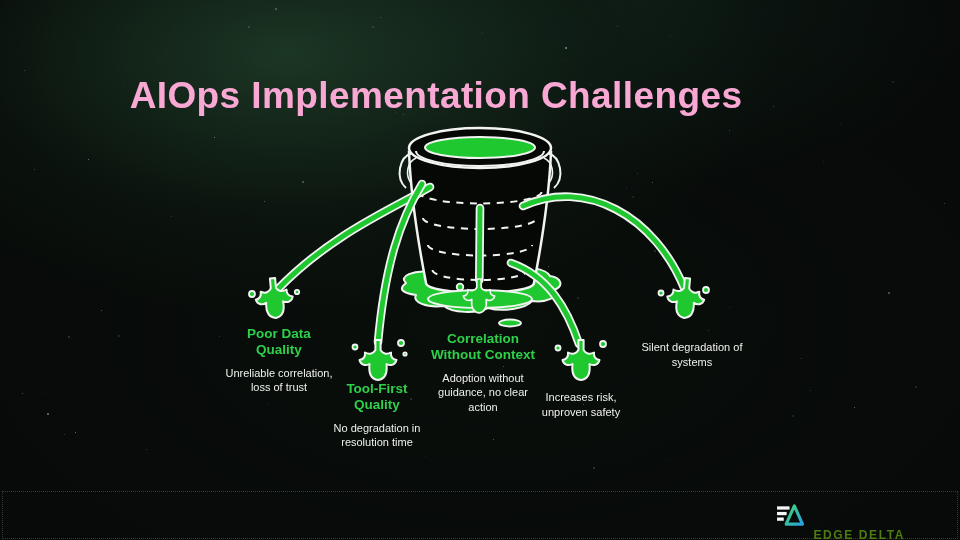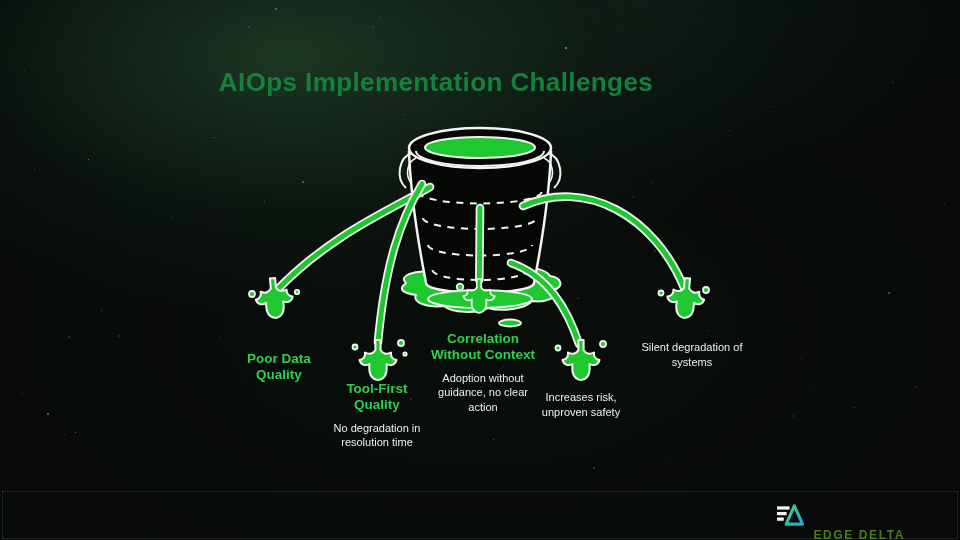--- a/index.html
+++ b/index.html
@@ -14,33 +14,33 @@
     background:
       radial-gradient(ellipse 680px 360px at 30% 10%, rgba(48,98,64,0.50), rgba(24,52,34,0.20) 45%, rgba(8,11,9,0) 72%),
       radial-gradient(ellipse 500px 260px at 68% 0%, rgba(26,62,46,0.28), rgba(8,11,9,0) 70%),
       radial-gradient(ellipse 900px 500px at 50% 60%, rgba(10,16,12,0.6), rgba(6,8,7,1) 95%);
   }
   #stars{position:absolute;inset:0;}
   .star{position:absolute;background:#dfe8e0;border-radius:50%;}
 
   #page-title{
     position:absolute;top:50px;left:0;width:872px;text-align:center;
-    color:#15803d;font-size:26px;font-weight:bold;letter-spacing:0.4px;
+    color:#f9a8d4;font-size:37px;font-weight:bold;letter-spacing:0.4px;
   }
 
   #illustration{position:absolute;left:0;top:0;}
 
   .stream-outline{stroke:#f1f4f1;stroke-width:8.6;fill:none;stroke-linecap:round;}
   .stream-core{stroke:#1fc82f;stroke-width:5;fill:none;stroke-linecap:round;}
   .splash-shape{fill:#1fc82f;stroke:#f1f4f1;stroke-width:2;stroke-linejoin:round;}
   .droplet{fill:#1fc82f;stroke:#f1f4f1;stroke-width:1.8;}
   .bucket-line{stroke:#f1f4f1;fill:none;}
 
   .challenge{position:absolute;text-align:center;transform:translateX(-50%);}
-  #ch0{left:279px;top:351px;width:130px;}
+  #ch0{left:279px;top:326px;width:130px;}
   #ch1{left:377px;top:381px;width:134px;}
   #ch2{left:483px;top:331px;width:144px;}
   #ch3{left:581px;top:383px;width:152px;}
   #ch4{left:692px;top:333px;width:162px;}
   .challenge-label{
     color:#2ed04a;font-weight:bold;font-size:13.5px;line-height:1.22;
     white-space:pre-line;
   }
   .challenge-desc{
     margin-top:7px;color:#eef1ee;font-size:11px;line-height:1.32;
@@ -216,20 +216,22 @@
   <g>
     <use href="#splash" class="splash-shape" transform="translate(684,318) rotate(5)"></use>
     <circle class="droplet" cx="661" cy="293" r="2.5"></circle>
     <circle class="droplet" cx="706" cy="290" r="3"></circle>
   </g>
 </svg>
 
 <div class="challenge" id="ch0">
   <div class="challenge-label">Poor Data
 Quality</div>
+  <div class="challenge-desc">Unreliable correlation,
+loss of trust</div>
 </div>
 <div class="challenge" id="ch1">
   <div class="challenge-label">Tool-First
 Quality</div>
   <div class="challenge-desc">No degradation in
 resolution time</div>
 </div>
 <div class="challenge" id="ch2">
   <div class="challenge-label">Correlation
 Without Context</div>

